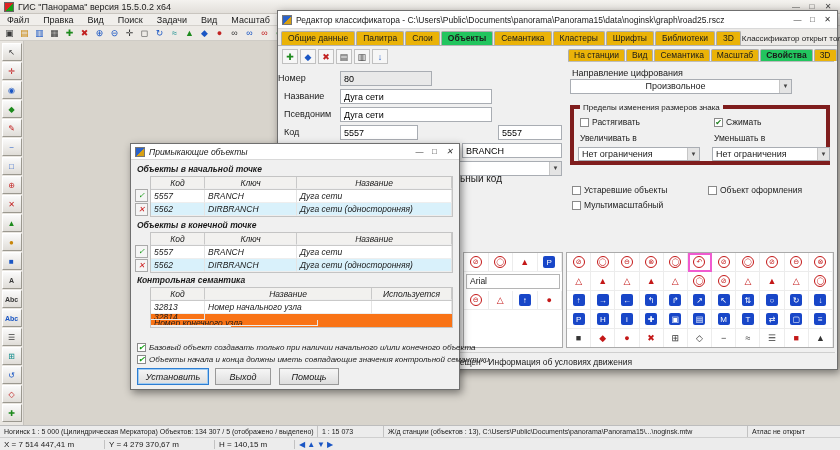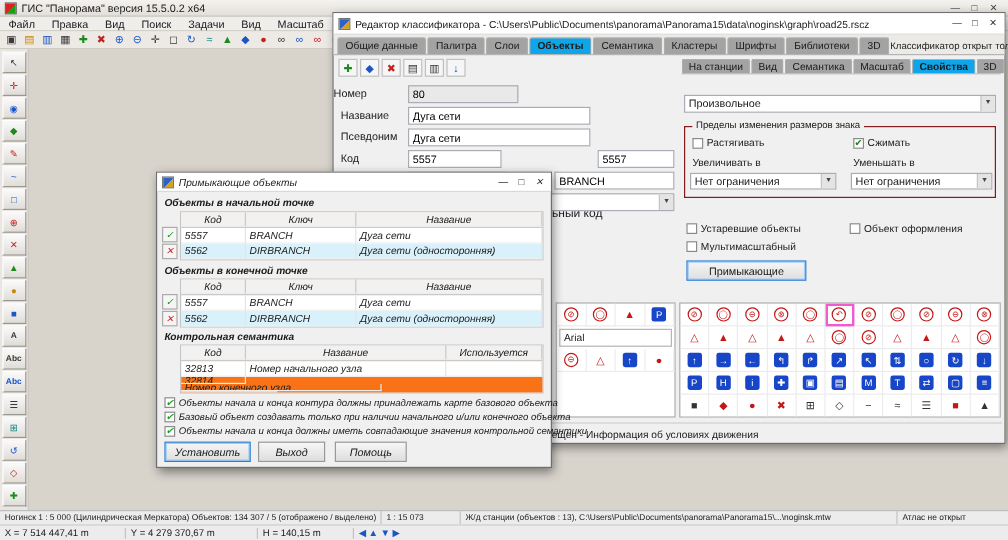--- a/index.html
+++ b/index.html
@@ -33,36 +33,36 @@
   
   .dlg { position:absolute; background:#f0f0f0; border:1px solid #6f6f6f; box-shadow:2px 3px 8px rgba(0,0,0,.45); }
   .dlg-title { height:18px; background:#ffffff; border-bottom:1px solid #d9d9d9; display:flex; align-items:center; padding:0 2px 0 4px; gap:4px; font-size:8.5px; white-space:nowrap; overflow:hidden; }
   .dlg-title .t-ico { width:10px; height:10px; flex:0 0 10px; background:linear-gradient(135deg,#2c62c8 0 55%,#d8a012 55% 100%); border:1px solid #777; }
   .dlg-ctrls { margin-left:auto; display:flex; flex:0 0 auto; }
   .dlg-ctrl { width:15px; height:14px; text-align:center; line-height:14px; font-size:8px; color:#333; }
 
   
   #editor { left:277px; top:10px; width:561px; height:360px; }
   .e-tabs { height:17px; border-bottom:1px solid #b5b5b5; display:flex; align-items:flex-end; padding:2px 3px 0 3px; background:#eceae7; font-size:8.5px; }
-  .tab { padding:1px 6px 2px 6px; border:1px solid #aeaeae; border-bottom:none; background:#a3a3a3; border-radius:2px 2px 0 0; margin-right:1px; white-space:nowrap; }
-  .tab.active { background:#0ea5e9; font-weight:bold; }
+  .tab { padding:1px 6px 2px 6px; border:1px solid #aeaeae; border-bottom:none; background:#eab308; border-radius:2px 2px 0 0; margin-right:1px; white-space:nowrap; }
+  .tab.active { background:#22c55e; font-weight:bold; }
   .e-note { margin-left:auto; font-size:8px; color:#222; padding-bottom:2px; white-space:nowrap; }
   .e-body { position:absolute; left:0; top:36px; right:0; bottom:0; }
   .e-toolbar { position:absolute; left:4px; top:2px; height:16px; display:flex; gap:2px; }
   .e-tb-ico { width:16px; height:15px; border:1px solid #c0c0c0; background:#f6f6f6; display:flex; align-items:center; justify-content:center; font-size:9px; }
   .f-label { position:absolute; font-size:9px; line-height:15px; }
   .f-input { position:absolute; height:15px; border:1px solid #a9adb3; background:#fff; font-size:9px; font-family:"Liberation Sans",sans-serif; padding:0 3px; }
   .f-input.ro { background:#e9e9e9; }
   .f-select { position:absolute; height:15px; border:1px solid #a9adb3; background:#fff; font-size:9px; line-height:13px; padding:0 14px 0 3px; white-space:nowrap; overflow:hidden; }
   .f-select .arr { position:absolute; right:0; top:0; bottom:0; width:12px; background:#e4e4e4; border-left:1px solid #c6c6c6; font-size:6px; display:flex; align-items:center; justify-content:center; color:#444; }
 
   .e-right { position:absolute; left:290px; top:0; width:266px; height:202px; }
   .e-rtabs { position:absolute; left:0; top:0; right:0; height:15px; display:flex; align-items:flex-end; border-bottom:1px solid #bdbdbd; font-size:8.5px; }
   .e-rtabs .tab { padding:0 5px 1px 5px; }
-  .group { position:absolute; border:1px solid #7f1d1d; }
+  .group { position:absolute; border:4px solid #7f1d1d; }
   .group .legend { position:absolute; top:-6px; left:6px; background:#f0f0f0; padding:0 3px; font-size:8px; white-space:nowrap; }
   .chk { position:absolute; display:flex; align-items:center; gap:3px; font-size:8.5px; white-space:nowrap; }
   .chk .box { width:9px; height:9px; border:1px solid #8a8a8a; background:#fff; font-size:8px; line-height:8px; text-align:center; color:#1c7e1c; flex:0 0 9px; }
   .chk.on .box::before { content:"✔"; }
   .btn { border:1px solid #999; background:linear-gradient(#f6f6f6,#dedede); font-size:9px; display:flex; align-items:center; justify-content:center; }
   .btn.focus { border:1px solid #2d7dd2; box-shadow:inset 0 0 0 1px #9fccf3; }
 
   .e-counts { position:absolute; left:8px; top:190px; width:278px; font-size:8.5px; white-space:nowrap; }
   .e-mini { position:absolute; left:185px; top:205px; width:100px; height:96px; background:#fff; border:1px solid #aaa; }
   .mini-grid { display:grid; grid-template-columns:repeat(4,1fr); grid-auto-rows:19px; }
@@ -361,21 +361,22 @@
     <div class="e-right">
       <div class="e-rtabs">
 
       <span class="tab">На станции</span>
           <span class="tab">Вид</span>
           <span class="tab">Семантика</span>
           <span class="tab">Масштаб</span>
           <span class="tab active">Свойства</span>
           <span class="tab">3D</span>
         </div>
-      <div class="f-select" style="left:2px;top:32px;width:260px;">
+      <span class="f-label" style="left:4px;top:19px;">Направление цифрования</span>
+      <div class="f-select" style="left:2px;top:32px;width:222px;text-align:center;">
         <span>Произвольное</span>
         <span class="arr">▼</span>
       </div>
       <div class="group" style="left:2px;top:58px;width:260px;height:60px;">
         <span class="legend">Пределы изменения размеров знака</span>
         <span class="chk" style="left:6px;top:8px;">
             <span class="box"></span>
             <span>Растягивать</span>
           </span>
         <span class="chk on" style="left:140px;top:8px;">
@@ -398,21 +399,20 @@
           <span>Устаревшие объекты</span>
         </span>
       <span class="chk" style="left:140px;top:138px;">
           <span class="box"></span>
           <span>Объект оформления</span>
         </span>
       <span class="chk" style="left:4px;top:153px;">
           <span class="box"></span>
           <span>Мультимасштабный</span>
         </span>
-      <div class="btn focus" style="position:absolute;left:4px;top:170px;width:100px;height:17px;">Примыкающие</div>
     </div>
 
     <span class="e-counts">Объектов: 135   Выбрано:</span>
 
     <div class="e-mini">
       <div class="mini-grid">
 
       <div class="sign red">
             <span>⊘</span>
           </div>
@@ -722,24 +722,20 @@
         
           <div class="trow sel">
             <span class="cell c1">32814</span>
             <span class="cell c2">Номер конечного узла</span>
             <span class="cell c3"></span>
           </div>
         </span>
     </div>
   </div>
 
-  <span class="a-chk" style="top:187px;">
-      <span class="box"></span>
-      <span>Объекты начала и конца контура должны принадлежать карте базового объекта</span>
-    </span>
   <span class="a-chk" style="top:211px;">
       <span class="box"></span>
       <span>Объекты начала и конца должны иметь совпадающие значения контрольной семантики</span>
     </span>
   <span class="a-chk" style="top:199px;">
       <span class="box"></span>
       <span>Базовый объект создавать только при наличии начального и/или конечного объекта</span>
     </span>
 
   <div class="btn focus a-btn" style="left:6px;width:72px;">Установить</div>

